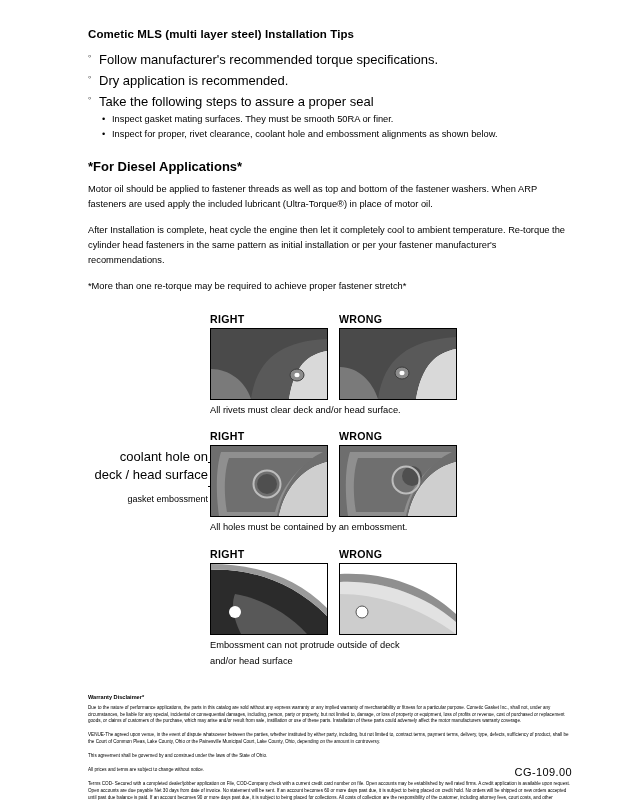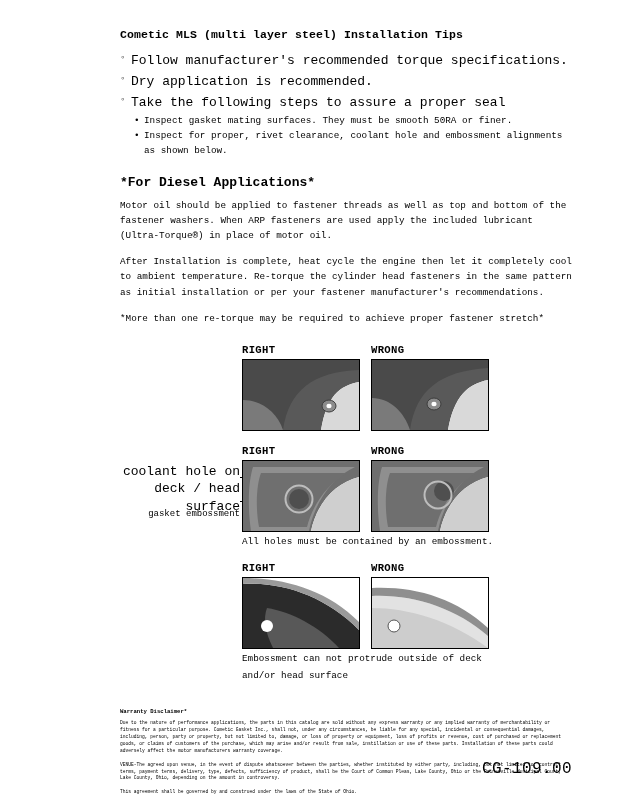--- a/index.html
+++ b/index.html
@@ -13,22 +13,21 @@
     font-family: "Liberation Sans", sans-serif;
     color: #000000;
     position: relative;
     overflow: hidden;
   }
   .page {
     position: relative;
     width: 618px;
     height: 800px;
     box-sizing: border-box;
-    padding: 28px 46px 0 120px;
-    font-family: Liberation Mono, monospace;
+    padding: 28px 46px 0 88px;
   }
   h1.title {
     font-size: 11.5px;
     font-weight: bold;
     margin: 0 0 9px 0;
     letter-spacing: 0.1px;
   }
   ul.bullets {
     list-style: none;
     margin: 0;
@@ -153,21 +152,21 @@
   .warranty p {
     font-size: 4.6px;
     line-height: 1.5;
     margin: 0 0 7px 0;
     text-align: left;
   }
   .docnum {
     position: absolute;
     right: 46px;
     bottom: 22px;
-    font-size: 16px;
+    font-size: 11px;
     letter-spacing: 0.4px;
   }
   svg { display: block; }
 </style>
 </head>
 <body>
 
 <div class="page">
 
   <h1 class="title">Cometic MLS (multi layer steel) Installation Tips</h1>
@@ -213,20 +212,21 @@
               <path d="M0 0 H116 V20 C96 24 82 36 76 70 H0 Z" fill="#595959"></path>
               <path d="M116 20 C96 24 82 36 76 70 H116 Z" fill="#d9d9d9"></path>
               <path d="M0 0 H116 V8 C68 11 44 30 38 70 H0 Z" fill="#4a4a4a"></path>
               <path d="M0 38 C18 38 32 52 38 70 H0 Z" fill="#7a7a7a"></path>
               <ellipse cx="62" cy="44" rx="7" ry="6" fill="#8c8c8c" stroke="#3d3d3d" stroke-width="1"></ellipse>
               <ellipse cx="62" cy="44" rx="2.6" ry="2.2" fill="#ffffff"></ellipse>
             </svg>
           </div>
         </div>
       </div>
+      <p class="caption">All rivets must clear deck and/or head surface.</p>
     </div>
 
     <div class="figgroup">
       <div class="callouts">
         <span>coolant hole on</span><br>
         <span>deck / head surface</span>
       </div>
       <div class="callout2">gasket embossment</div>
       <div class="leader" style="left:-2px; top:32px; width:56px;"></div>
       <div class="leader" style="left:-2px; top:56px; width:96px;"></div>

